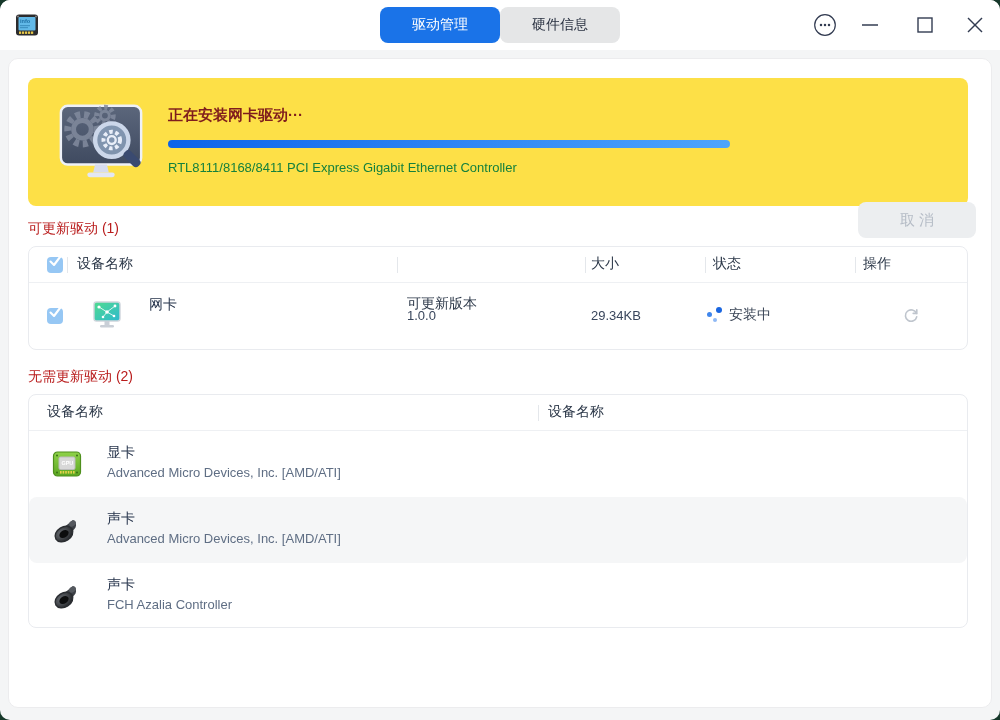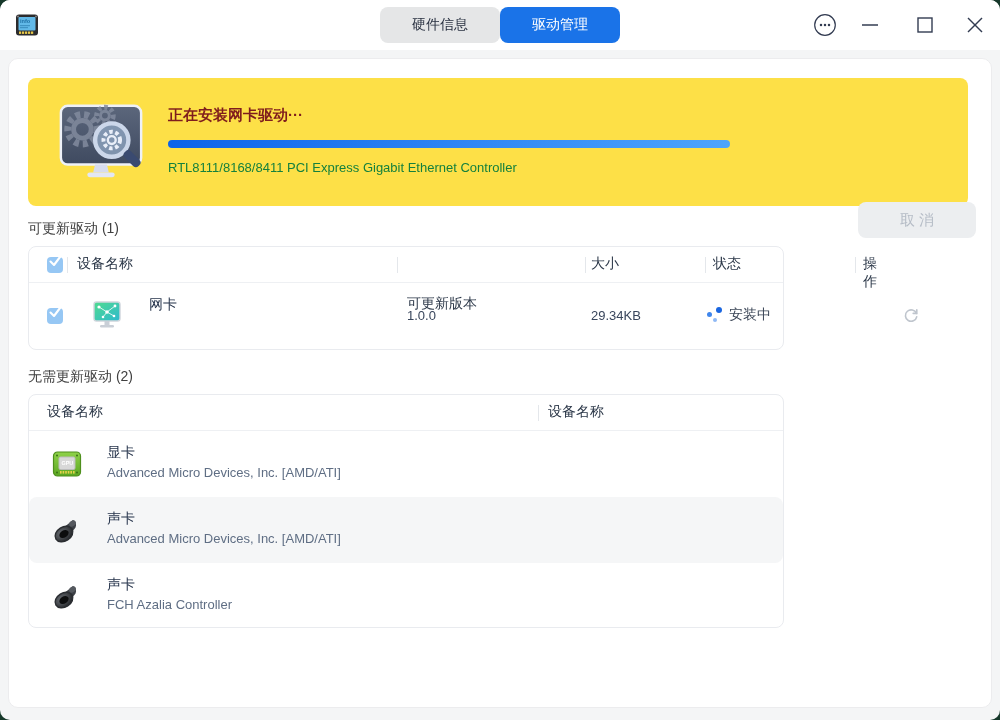--- a/index.html
+++ b/index.html
@@ -31,23 +31,23 @@
   .pcard-icon { position:absolute; left:54px; top:96px; width:94px; height:94px; }
   .pcard-title { position:absolute; left:168px; top:106px; font-size:15px; font-weight:bold; color:#7f1d1d; }
   .pbar { position:absolute; left:168px; top:140px; width:562px; height:8px; border-radius:4px;
     background:linear-gradient(90deg,#0c63e9,#4ea5fd); }
   .pcard-sub { position:absolute; left:168px; top:160px; font-size:13px; color:#15803d; }
   .cancel-btn { position:absolute; left:830px; top:124px; width:118px; height:36px;
     background:#eceef0; border:none; border-radius:8px; font-size:15px; color:#b5bcc6;
     font-family:inherit; }
 
   
-  .section-label { position:absolute; left:28px; font-size:14px; color:#404040; }
+  .section-label { position:absolute; left:28px; font-size:14px; color:#b91c1c; }
   .sec1-label { top:220px; } .sec2-label { top:368px; }
-  .tbl { position:absolute; left:28px; width:756px; background:#fff;
+  .tbl { position:absolute; left:28px; width:940px; background:#fff;
     border:1px solid #e9ebef; border-radius:8px; }
   .tbl1 { top:246px; height:104px; } .tbl2 { top:394px; height:234px; }
   .thead { position:relative; height:36px; border-bottom:1px solid #eef0f3; }
   .th { position:absolute; top:8px; font-size:14px; color:#2b3748; }
   .vsep { position:absolute; top:10px; width:1px; height:16px; background:#e4e7eb; }
   .trow { position:relative; }
   .tbl1 .trow { height:66px; }
   .tbl2 .trow { height:66px; }
   .trow.alt { background:#f5f6f7; border-radius:8px; }
   .dev-icon { position:absolute; width:32px; height:32px; }
@@ -88,22 +88,22 @@
           <rect x="12" y="20.5" width="2.2" height="2.4"></rect>
             <rect x="15" y="20.5" width="2.2" height="2.4"></rect>
           <rect x="18" y="20.5" width="2.2" height="2.4"></rect>
         </g>
         <circle cx="5" cy="5.5" r=".9" fill="#8a8a8e"></circle>
           <circle cx="23" cy="5.5" r=".9" fill="#8a8a8e"></circle>
       </svg>
     </div>
 
     <div class="tabs">
+      <div class="tab active">驱动管理</div>
       <div class="tab inactive">硬件信息</div>
-      <div class="tab active">驱动管理</div>
     </div>
 
     <div class="winbtn menu">
       <svg width="24" height="24" viewBox="0 0 24 24" fill="none" stroke="#333c52">
         <circle cx="12" cy="12" r="10.3" stroke-width="1.2"></circle>
         <circle cx="8" cy="12" r="1.25" fill="#333c52" stroke="none"></circle>
         <circle cx="12" cy="12" r="1.25" fill="#333c52" stroke="none"></circle>
         <circle cx="16" cy="12" r="1.25" fill="#333c52" stroke="none"></circle>
       </svg>
     </div>

